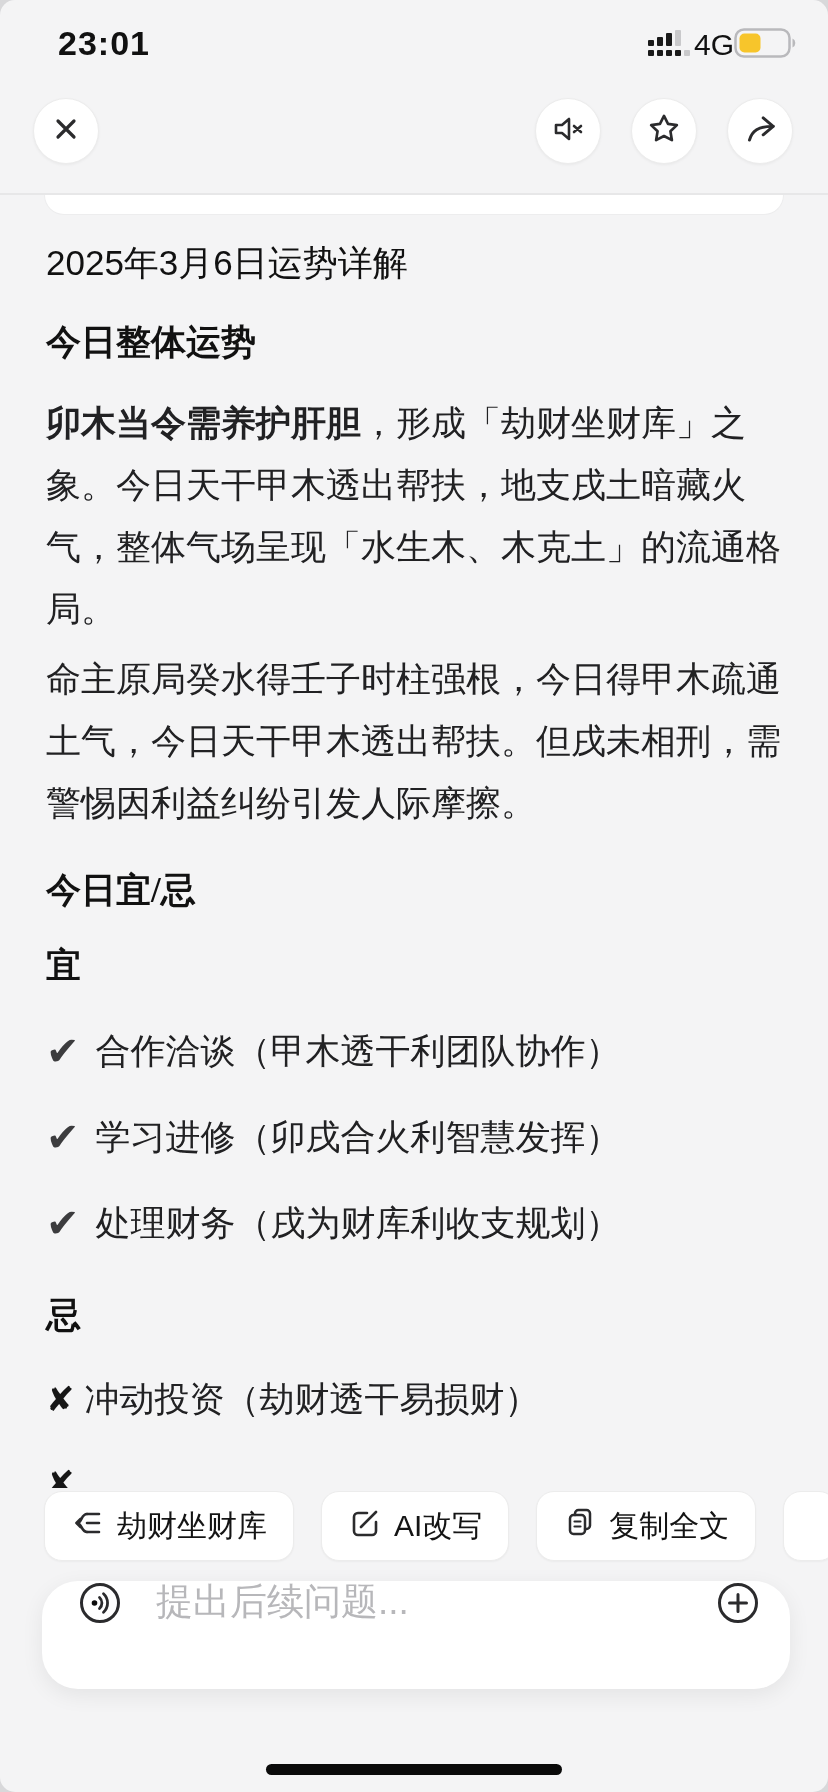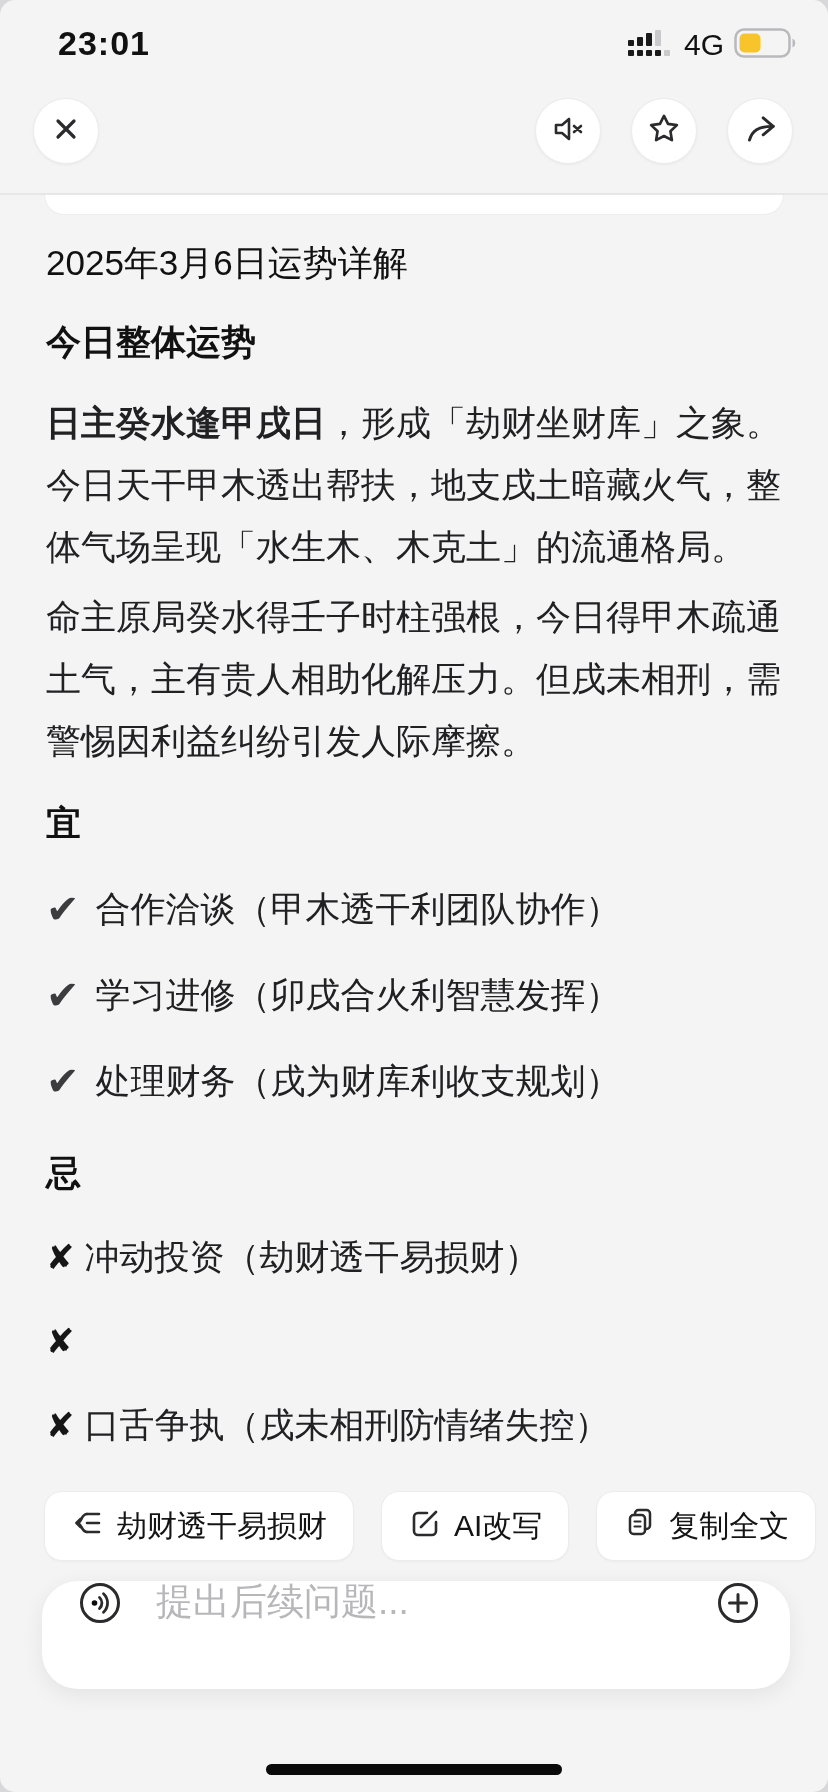--- a/index.html
+++ b/index.html
@@ -5,21 +5,21 @@
   * { margin:0; padding:0; box-sizing:border-box; }
   html,body { background:#d8d8da; }
   body { font-family:"Liberation Sans","DejaVu Sans",sans-serif; }
   .screen{
     position:relative; width:828px; height:1792px; margin:0 auto;
     background:#f4f4f5; overflow:hidden; color:#1c1c1e;border-radius:15px;
   }
   
   .status-bar{ position:absolute; top:0; left:0; right:0; height:96px; }
   .sb-time{ position:absolute; left:58px; top:24px; font-size:34px; font-weight:700; letter-spacing:1px; color:#111; }
-  .sb-right{ position:absolute; right:32px; top:28px; display:flex; align-items:center; gap:10px; }
+  .sb-right{ position:absolute; right:32px; top:28px; display:flex; align-items:center; }
   .sb-net{ font-size:30px; color:#111; }
   
   .toolbar{ position:absolute; top:98px; left:0; right:0; height:66px; }
   .circle-btn{
     position:absolute; width:66px; height:66px; border-radius:50%;
     background:#ffffff; border:1px solid #ececec;
     box-shadow:0 1px 3px rgba(0,0,0,0.05);
     display:flex; align-items:center; justify-content:center;
   }
   .divider{ position:absolute; top:193px; left:0; right:0; height:0; border-top:2px solid #e7e7e8; }
@@ -142,23 +142,24 @@
     </div>
   </div>
 
   <div class="divider"></div>
   <div class="card-fragment"></div>
 
   <div class="article">
     <div class="title">2025年3月6日运势详解</div>
 
     <h2>今日整体运势</h2>
-    <p><span class="bold-lead">日主癸水逢甲戌日</span><span>，形成「劫财坐财库」之象。今日天干甲木透出帮扶，地支戌土暗藏火气，整体气场呈现「水生木、木克土」的流通格局。</span></p>
-    <p>命主原局癸水得壬子时柱强根，今日得甲木疏通土气，主有贵人相助化解压力。但戌未相刑，需警惕因利益纠纷引发人际摩擦。</p>
-
+    <p><span class="bold-lead">卯木当令需养护肝胆</span><span>，形成「劫财坐财库」之象。今日天干甲木透出帮扶，地支戌土暗藏火气，整体气场呈现「水生木、木克土」的流通格局。</span></p>
+    <p>命主原局癸水得壬子时柱强根，今日得甲木疏通土气，今日天干甲木透出帮扶。但戌未相刑，需警惕因利益纠纷引发人际摩擦。</p>
+
+    <h2>今日宜/忌</h2>
 
     <h3>宜</h3>
     <div class="good">
       <div class="list-item">
         <span class="mark check">✔</span>
         <span>合作洽谈（甲木透干利团队协作）</span>
       </div>
       <div class="list-item">
         <span class="mark check">✔</span>
         <span>学习进修（卯戌合火利智慧发挥）</span>
@@ -187,21 +188,21 @@
 
   <div class="action-bar">
     <div class="pill-btn">
       <span>
         <svg width="34" height="34" viewBox="0 0 34 34">
           <path class="icon-stroke" stroke-width="2.6" d="M16 8 H28 M16 17 H28 M16 26 H28"></path>
           <path class="icon-stroke" stroke-width="2.6" d="M16 8 C10 8 11 17 6 17 M16 26 C10 26 11 17 6 17"></path>
           <path class="icon-stroke" stroke-width="2.6" d="M9.5 13 L5.5 17 L9.5 21"></path>
         </svg>
       </span>
-      <span>劫财透干易损财</span>
+      <span>劫财坐财库</span>
     </div>
     <div class="pill-btn">
       <span>
         <svg width="34" height="34" viewBox="0 0 34 34">
           <path class="icon-stroke" stroke-width="2.6" d="M28 16 v9 a4 4 0 0 1 -4 4 H10 a4 4 0 0 1 -4 -4 V11 a4 4 0 0 1 4 -4 h9"></path>
           <path class="icon-stroke" stroke-width="2.6" d="M14 20 L28 6 M14 20 l-1 1"></path>
         </svg>
       </span>
       <span>AI改写</span>
     </div>

